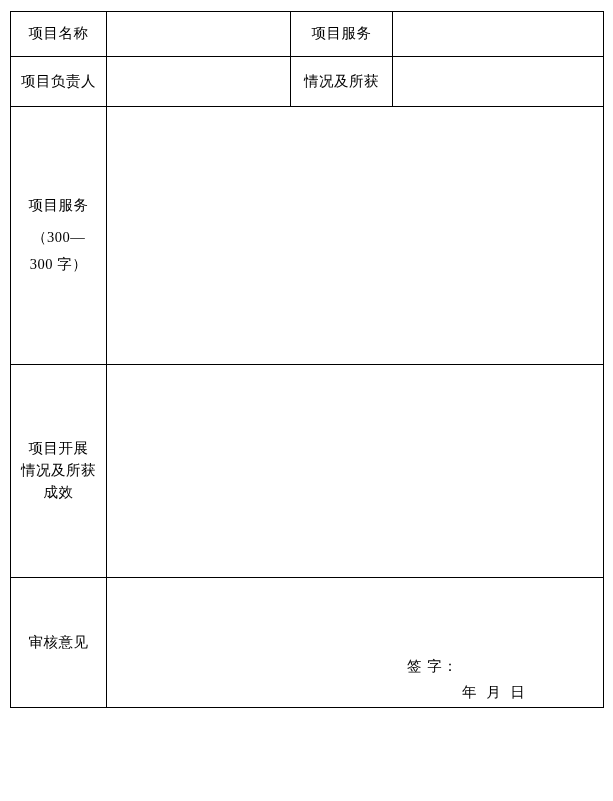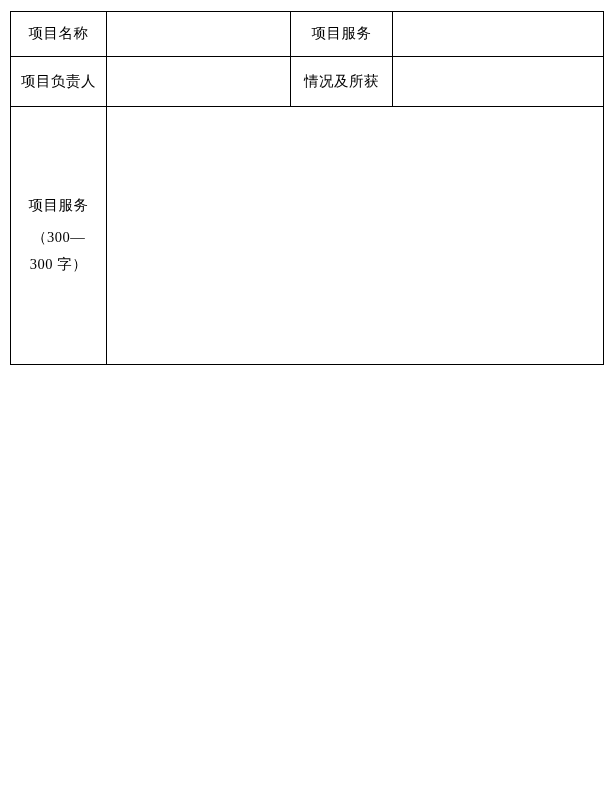--- a/index.html
+++ b/index.html
@@ -111,15 +111,34 @@
           <span class="label-lines">
             <span>项目服务</span>
             <span style="height:10px">&nbsp;</span>
             <span>（300—</span>
             <span style="height:6px">&nbsp;</span>
             <span>300 字）</span>
           </span>
         </td>
         <td class="value cell-pad tall" colspan="3" style="vertical-align:top"></td>
       </tr>
+      <tr class="row-big2">
+        <td class="label tall">
+          <span class="label-lines">
+            <span>项目开展</span>
+            <span>情况及所获</span>
+            <span>成效</span>
+          </span>
+        </td>
+        <td class="value cell-pad tall" colspan="3" style="vertical-align:top"></td>
+      </tr>
+      <tr class="row-big3">
+        <td class="label tall">审核意见</td>
+        <td class="value tall" colspan="3" style="vertical-align:top">
+          <div class="sign-area">
+            <span class="sign-line">签  字：</span>
+            <span class="date-line">年  月  日</span>
+          </div>
+        </td>
+      </tr>
     </tbody>
   </table>
 </div>
 
 </body></html>

